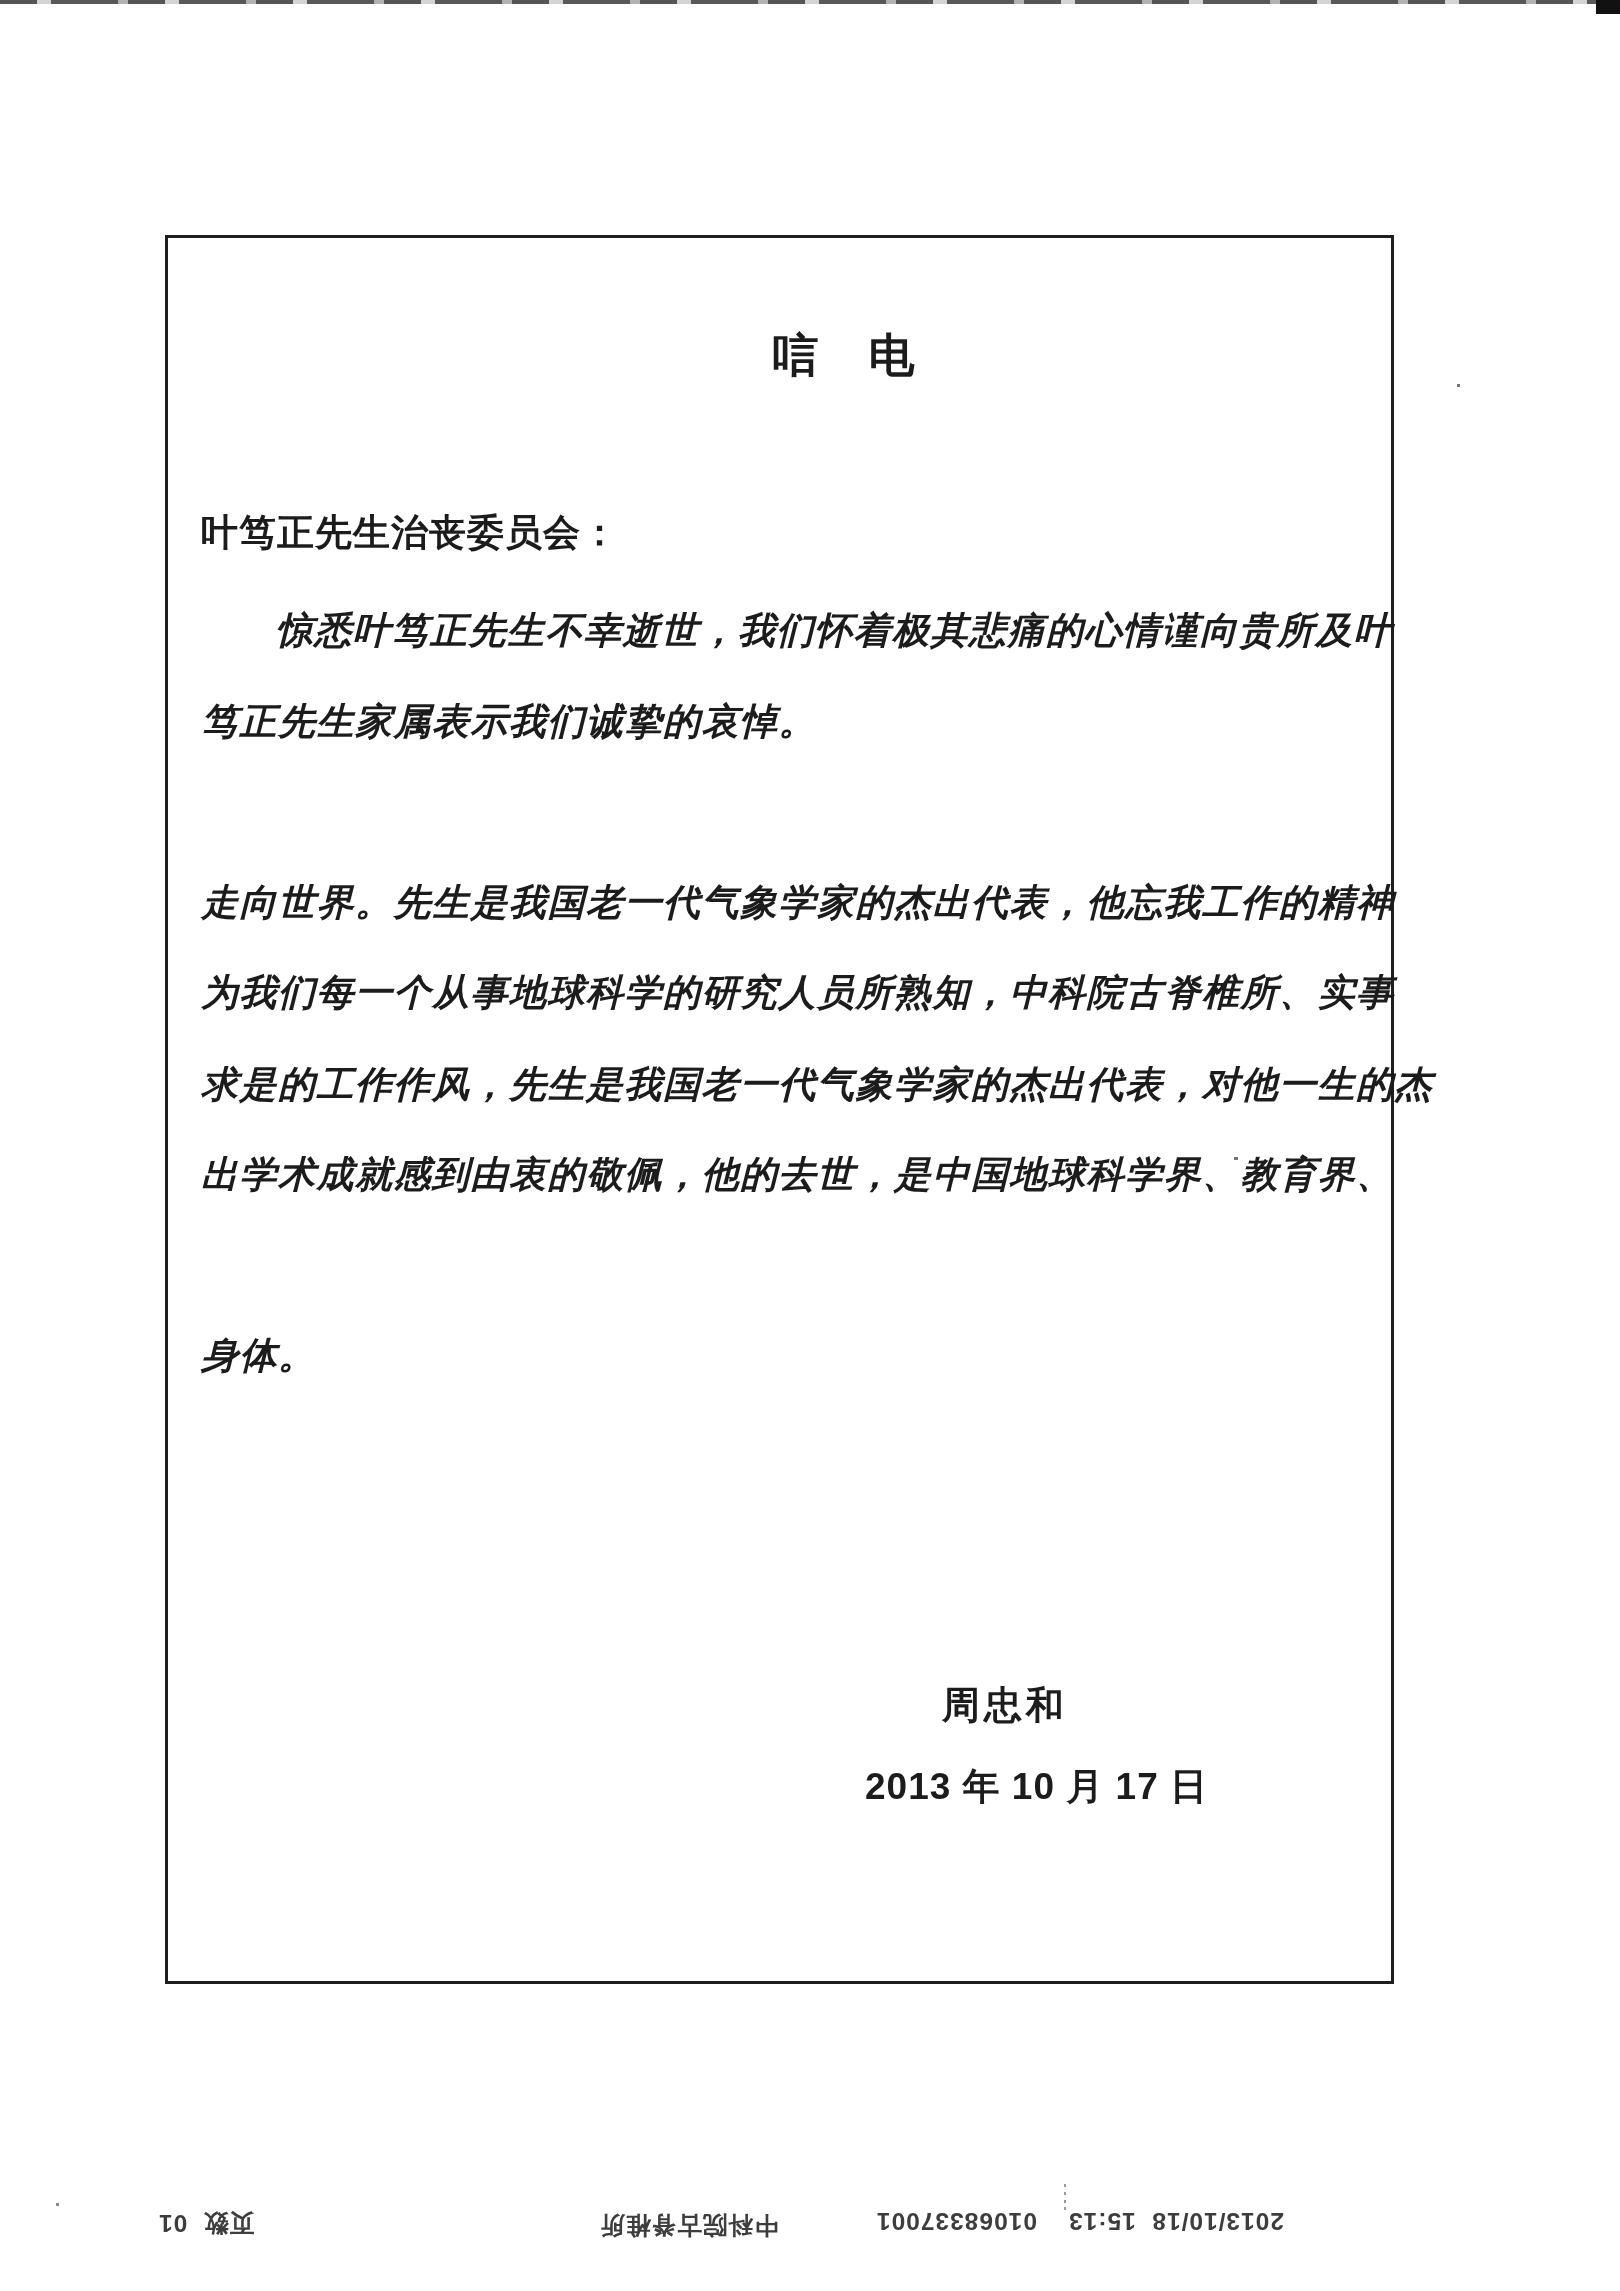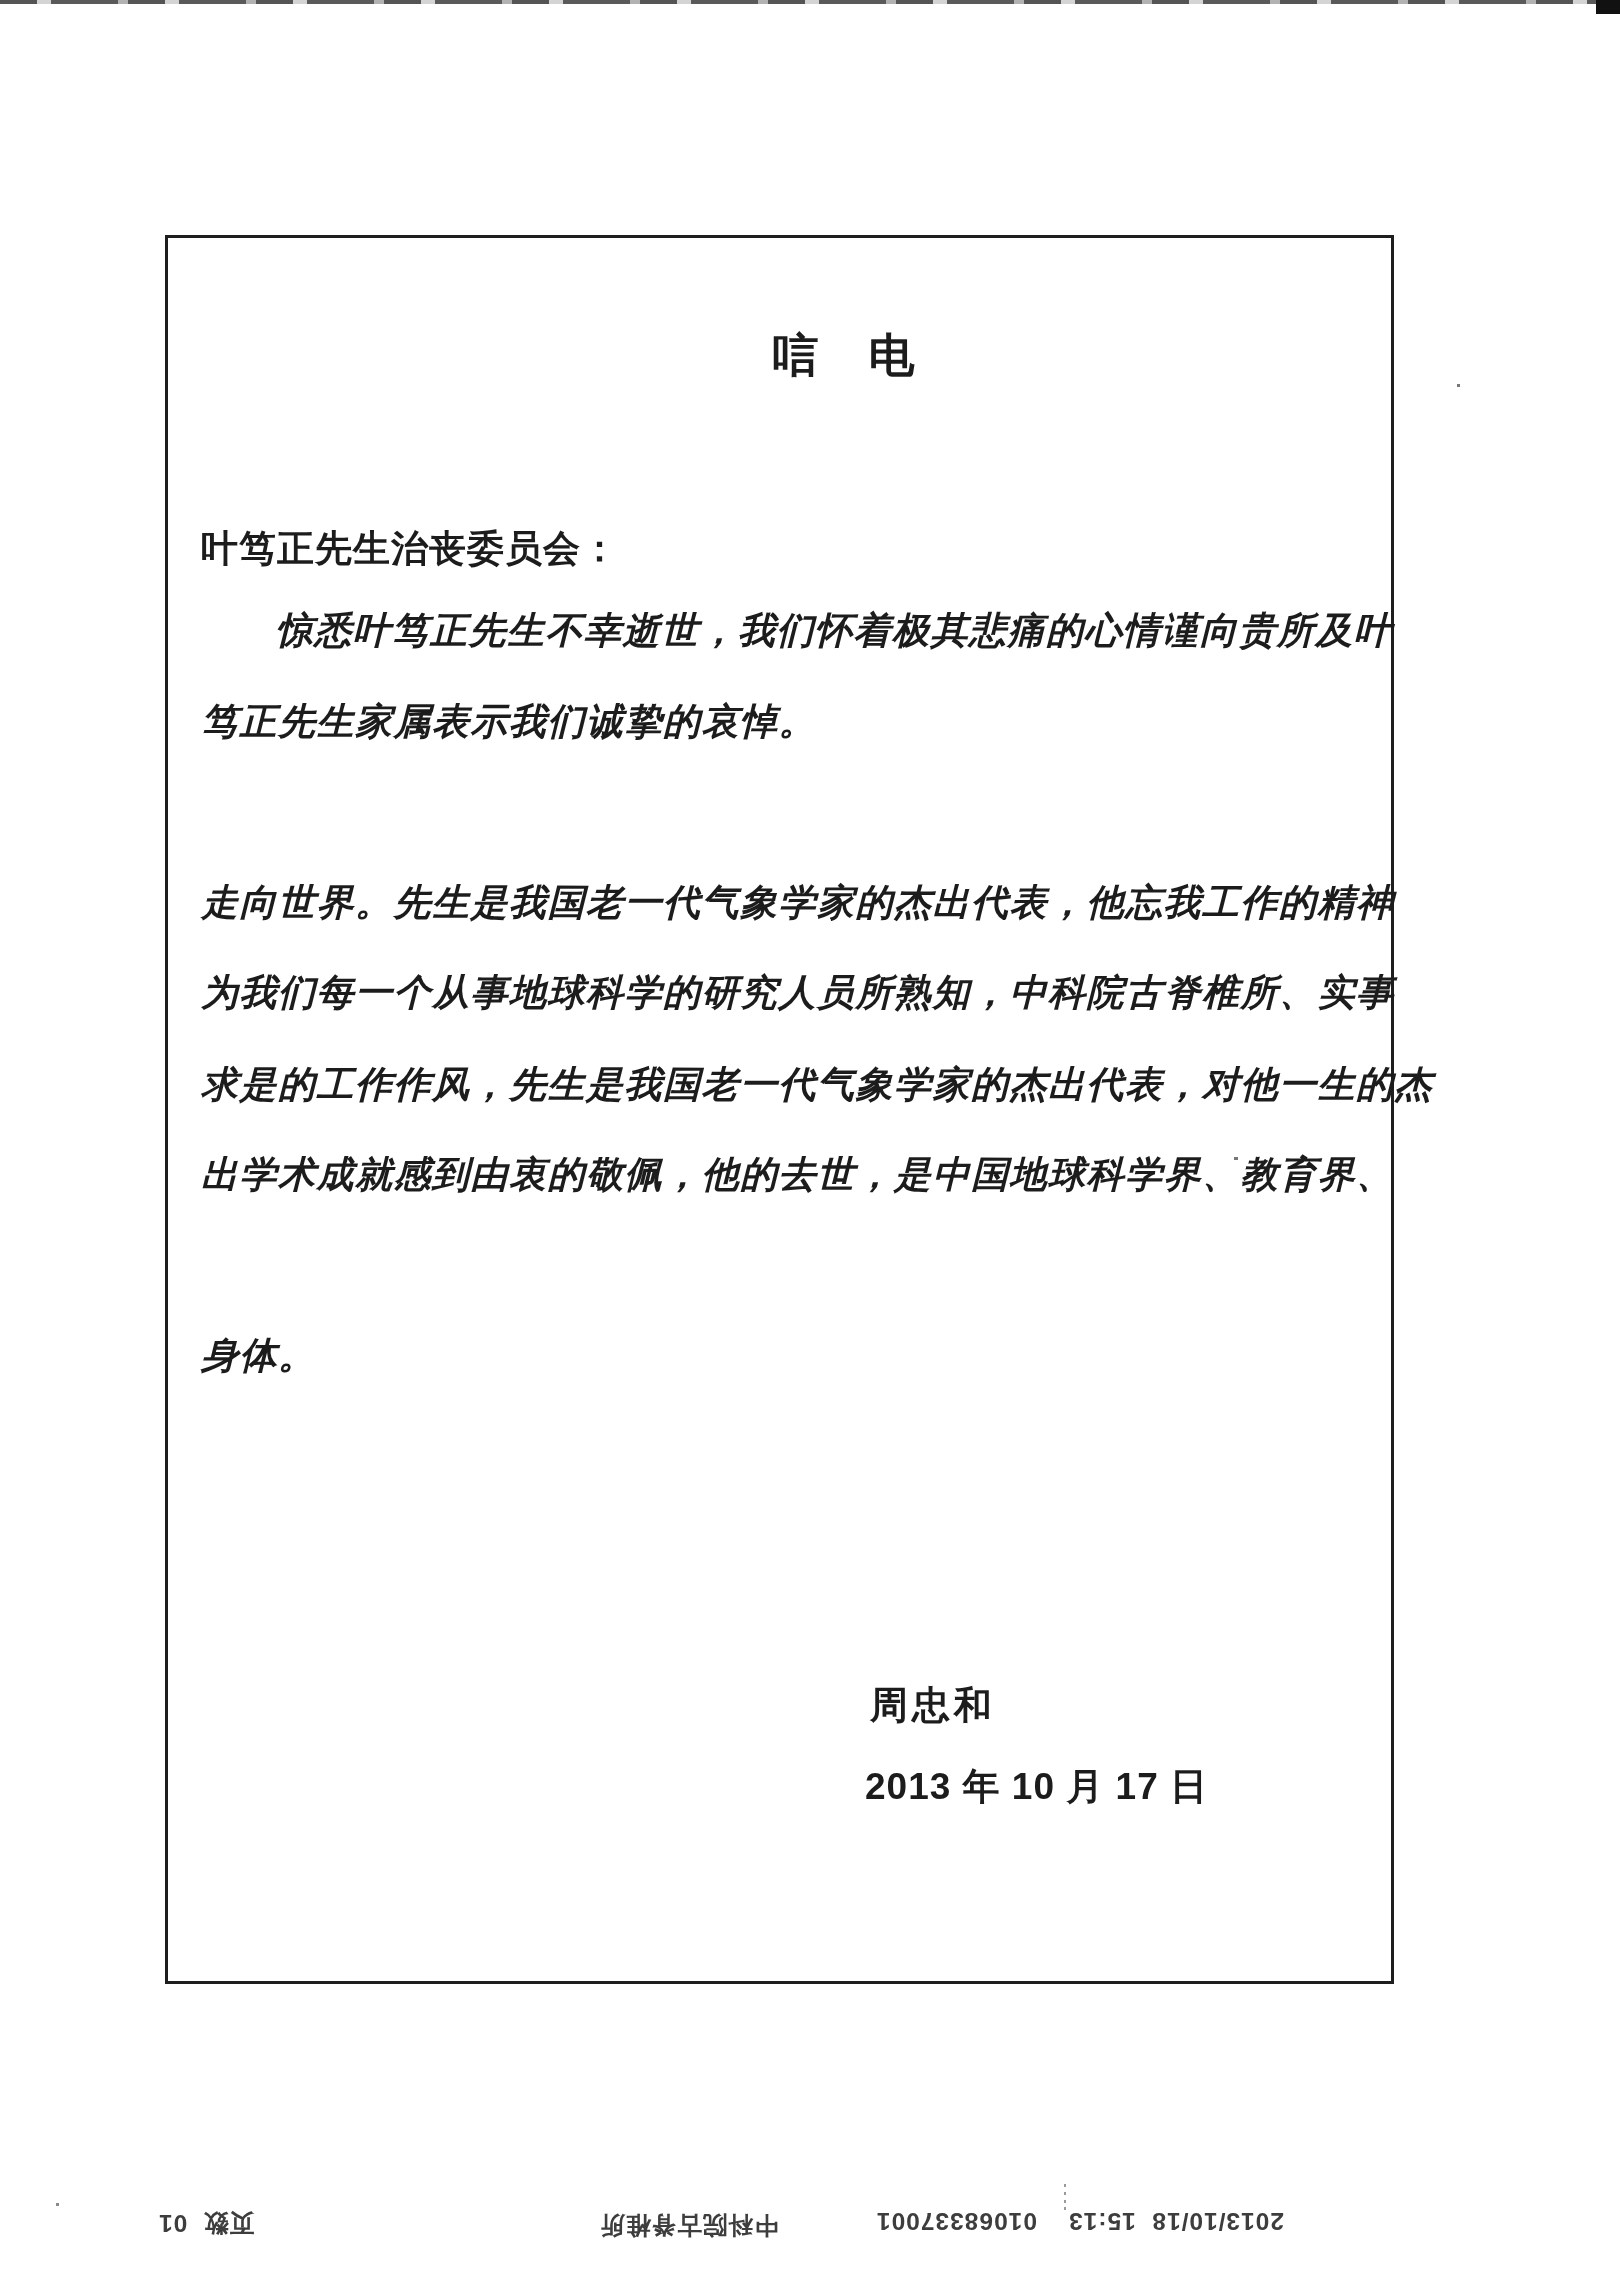--- a/index.html
+++ b/index.html
@@ -30,33 +30,33 @@
     border: 3.9px solid #1e1e1e;
     box-sizing: border-box;
   }
   .title {
     position: absolute; left: 165px; top: 325px; width: 1359px;
     text-align: center;
     font-size: 46px; font-weight: bold; letter-spacing: 2px;
     white-space: pre;
   }
   .salutation {
-    position: absolute; left: 201px; top: 524px;
+    position: absolute; left: 201px; top: 508px;
     font-size: 37px; font-weight: bold; letter-spacing: 1px;
     white-space: pre;
   }
   .bline {
     position: absolute; left: 201px;
     font-size: 37px; font-weight: bold; letter-spacing: 1.5px;
     white-space: pre;
     font-style: italic;
   }
   .bline.indent { left: 276px; }
   .signature {
-    position: absolute; left: 870px; top: 1680px;
+    position: absolute; left: 942px; top: 1680px;
     font-size: 38px; font-weight: bold; letter-spacing: 3.9px;
     white-space: pre;
   }
   .sig-date {
     position: absolute; left: 826px; top: 1762px;
     font-size: 37px; font-weight: bold; letter-spacing: 1px;
     white-space: pre;
     margin-left: 39px;
   }
   

